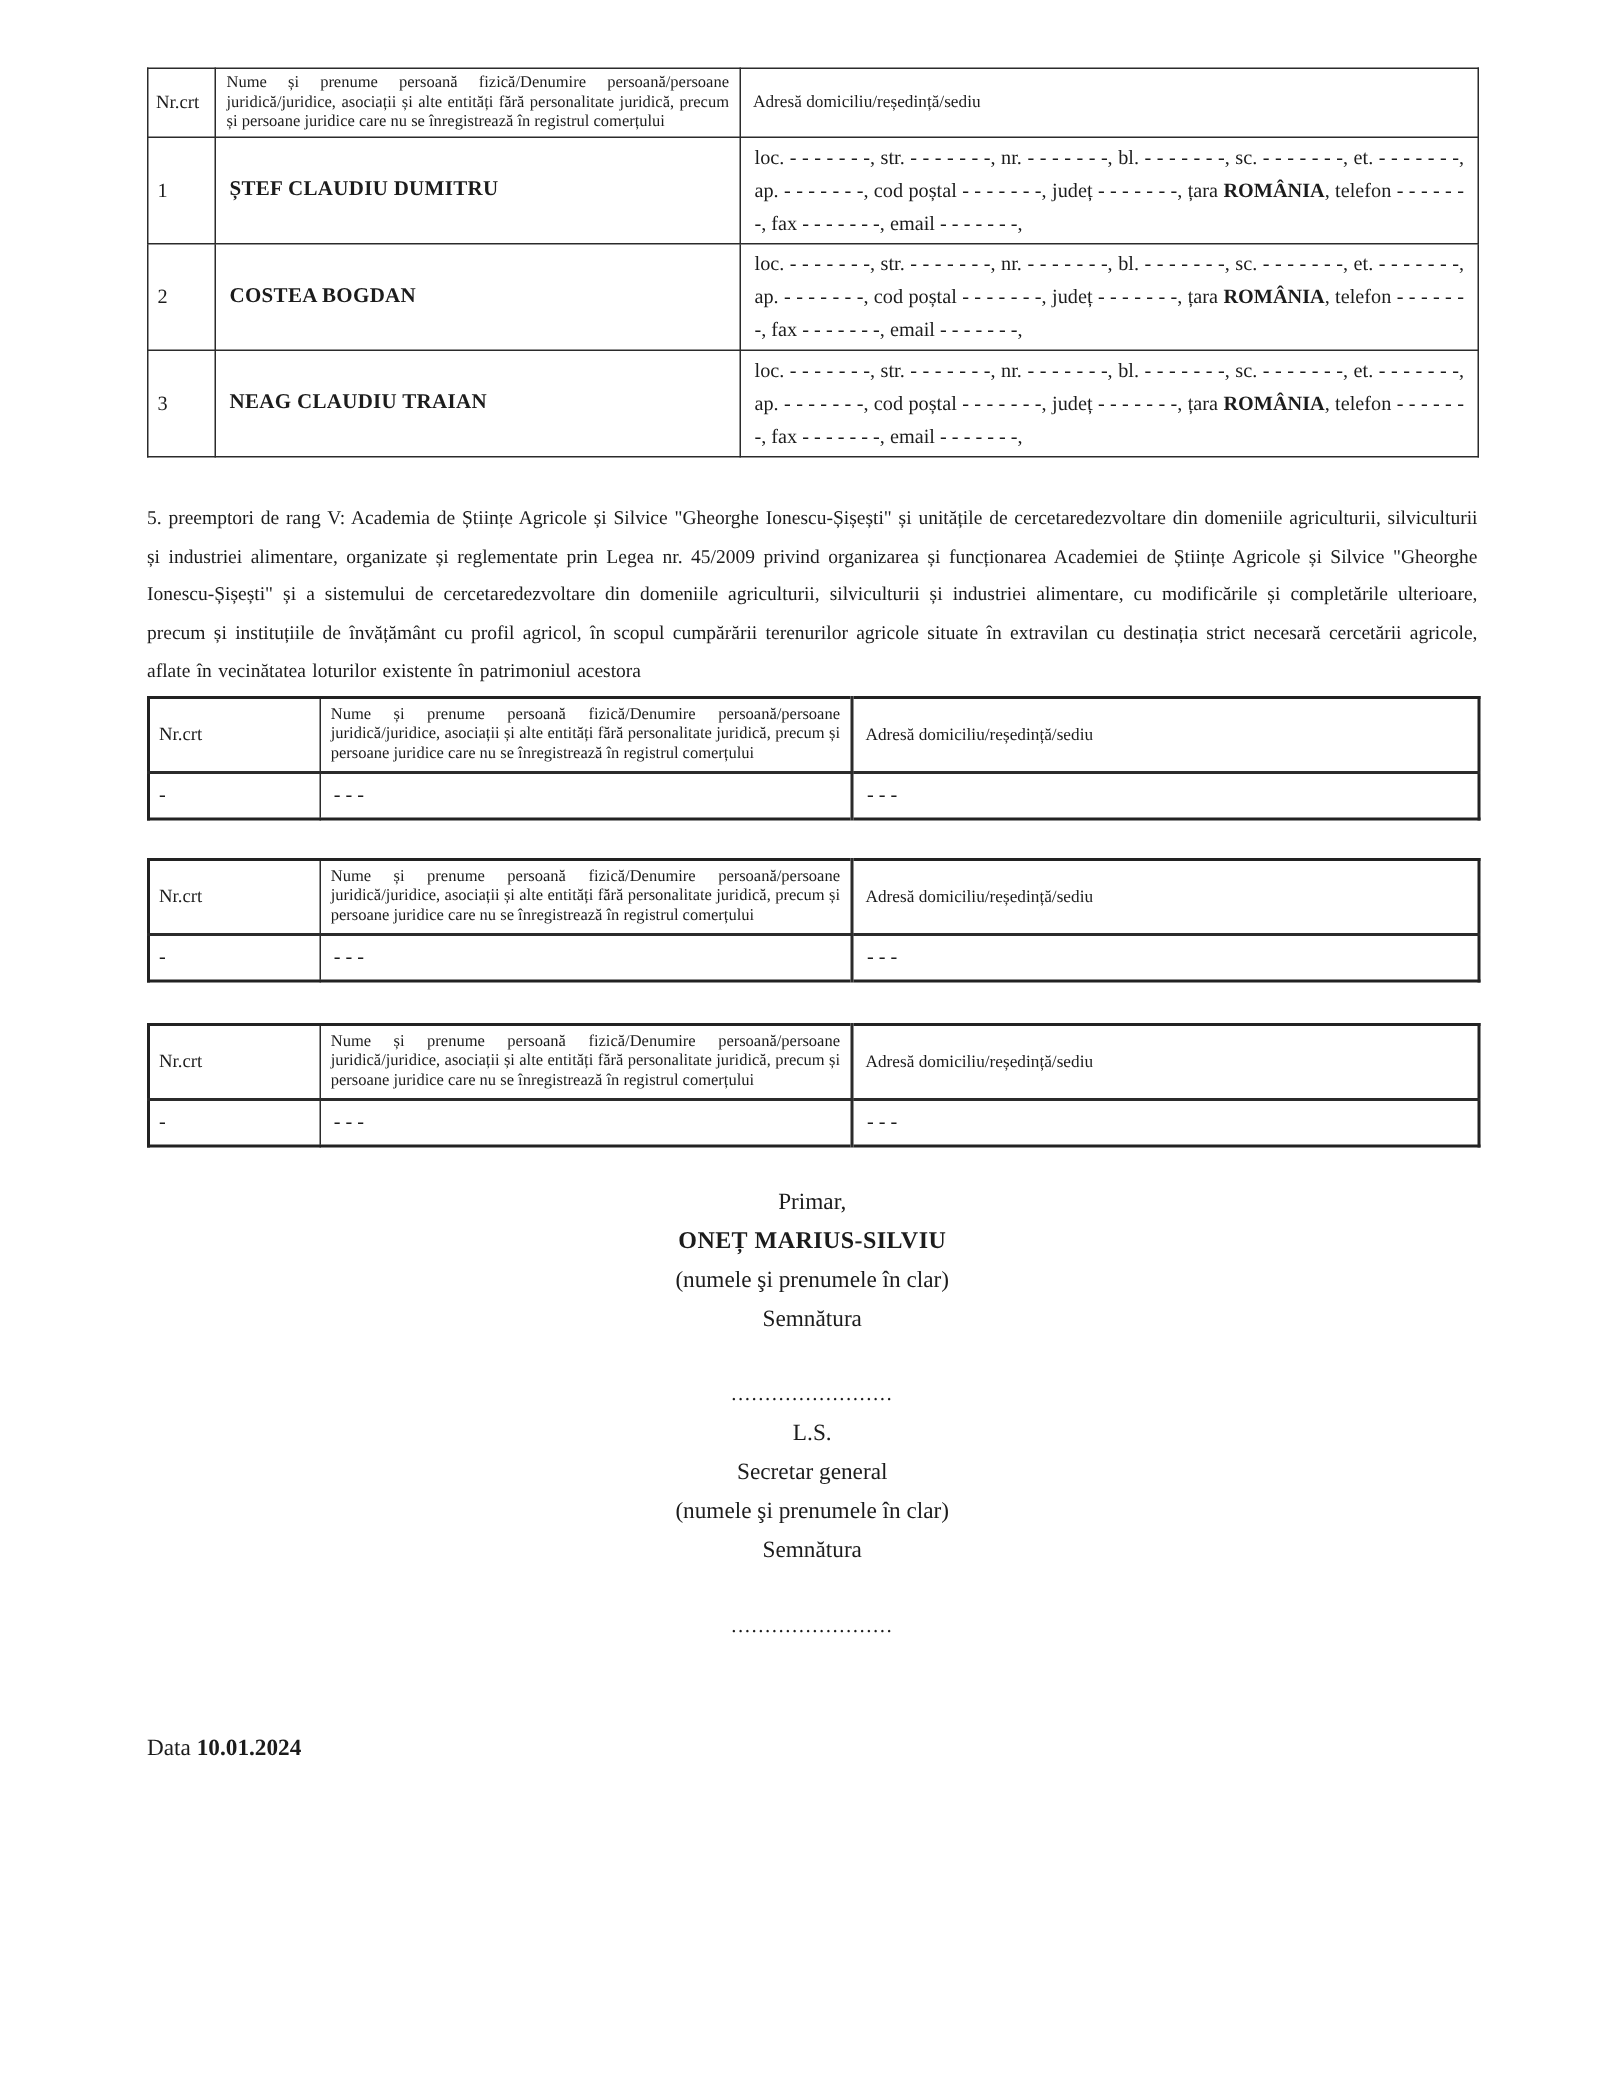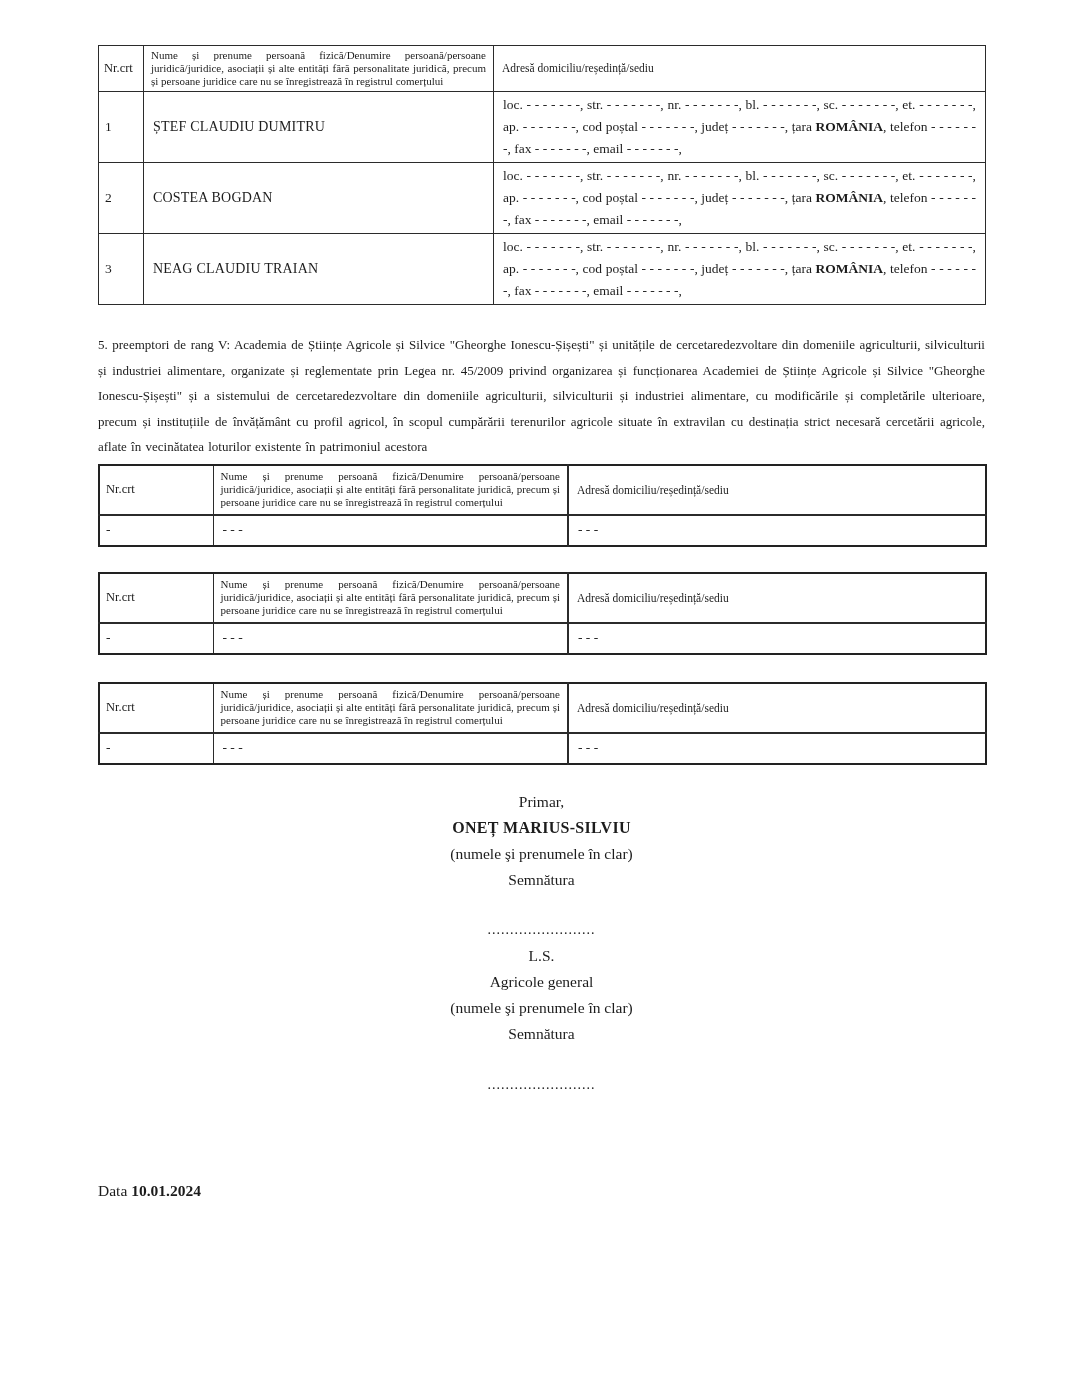--- a/index.html
+++ b/index.html
@@ -16,21 +16,21 @@
   table { border-collapse: collapse; width: 887px; table-layout: fixed; }
 
   
   .t1 td { border: 1.5px solid #2b2b2b; vertical-align: middle; }
   .t1 .hdr td { height: 46px; font-size: 11px; line-height: 13px; vertical-align: middle; }
   .t1 .hdr .h-name { text-align: justify; text-align-last: left; padding: 3px 7px; }
   .t1 .hdr .h-nr { padding-left: 5px; font-size: 12.5px; }
   .t1 .hdr .h-addr { padding-left: 8px; font-size: 11.5px; }
   .t1 .drow td { height: 66px; }
   .nr-cell { font-size: 13.5px; padding-left: 6px; }
-  .name-cell { font-weight: normal; font-size: 14px; padding-left: 9px; letter-spacing: 0.2px; }
+  .name-cell { font-weight: bold; font-size: 14px; padding-left: 9px; letter-spacing: 0.2px; }
   .addr-cell { font-size: 13.5px; line-height: 22px; padding: 2px 9px; text-align: justify; text-align-last: left; }
   .addr-cell b { font-weight: bold; }
 
   
   .t2 { border: 2px solid #222; }
   .t2 td { border: 1px solid #2b2b2b; vertical-align: middle; }
   .t2 .hdr td { height: 50px; border-bottom-width: 2px; }
   .t2 .hdr .h-name { font-size: 11px; line-height: 13px; text-align: justify; text-align-last: left; padding: 3px 7px; border-right-width: 2px; }
   .t2 .hdr .h-nr { font-size: 12.5px; padding-left: 6px; }
   .t2 .hdr .h-addr { font-size: 11.5px; padding-left: 8px; }
@@ -50,21 +50,21 @@
   .gap-sec { height: 21px; }
   .gap-sec7 { height: 6px; }
 
   
   .sig { text-align: center; font-size: 15.5px; line-height: 26px; margin-top: 24px; }
   .sig .bold-name { font-weight: bold; font-size: 16px; letter-spacing: 0.3px; }
   .sig .dots { margin-top: 24px; font-size: 14px; letter-spacing: 1px; }
   .sig .dots2 { margin-top: 25px; font-size: 14px; letter-spacing: 1px; }
 
   
-  .date-line { margin-top: 84px; font-size: 15.5px; }
+  .date-line { margin-top: 59px; font-size: 15.5px; }
   .date-line b { font-weight: bold; }
 </style>
 </head>
 <body>
 
 <div class="page">
 
   <table class="t1">
     <colgroup>
         <col style="width:45px">
@@ -165,21 +165,21 @@
   </tbody>
     </table>
 
   <div class="sig">
     <div>Primar,</div>
     <div class="bold-name">ONEȚ MARIUS-SILVIU</div>
     <div>(numele şi prenumele în clar)</div>
     <div>Semnătura</div>
     <div class="dots">........................</div>
     <div>L.S.</div>
-    <div>Agricole general</div>
+    <div>Secretar general</div>
     <div>(numele şi prenumele în clar)</div>
     <div>Semnătura</div>
     <div class="dots2">........................</div>
   </div>
 
   <div class="date-line">
     <span>Data</span>
     <b>10.01.2024</b>
   </div>
 

